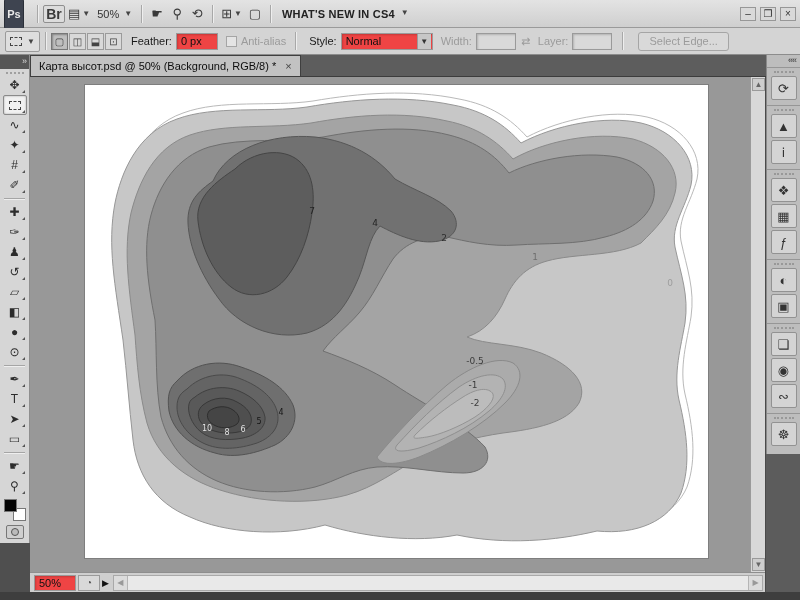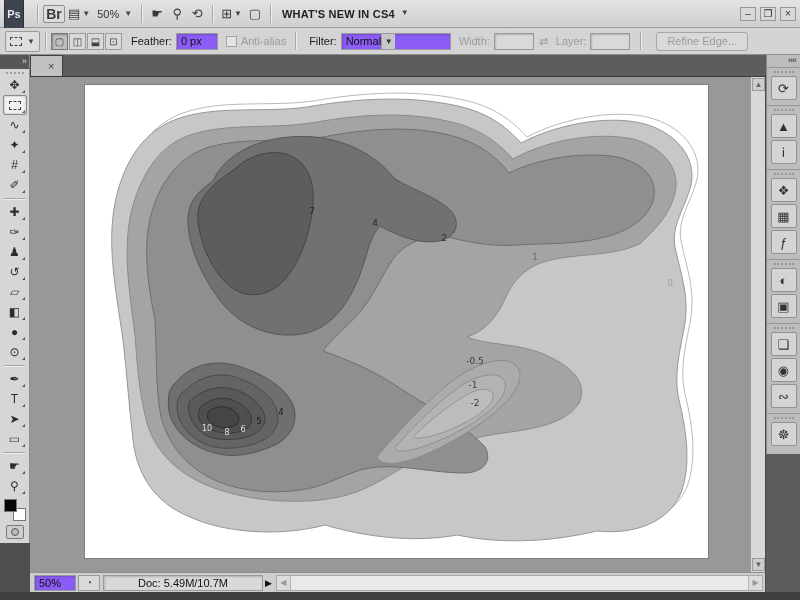--- a/index.html
+++ b/index.html
@@ -31,24 +31,24 @@
     background:#d4d4d4; border-bottom:1px solid #8c8c8c; display:flex; align-items:center;
     padding:0 5px; font-size:11px; }
   #tool-preset { display:flex; align-items:center; gap:3px; border:1px solid #9a9a9a;
     background:#dedede; height:21px; padding:0 4px; border-radius:2px; }
   .dash-box { width:12px; height:9px; border:1px dashed #444; }
   .mode-btn { width:17px; height:17px; border:1px solid #9b9b9b; background:#d9d9d9; margin-right:1px;
     display:flex; align-items:center; justify-content:center; font-size:10px; color:#444; }
   .mode-btn.pressed { background:#bfbfbf; border-color:#777; box-shadow:inset 1px 1px 2px rgba(0,0,0,.3); }
   .opt-label { margin:0 4px 0 8px; color:#1a1a1a; }
   .opt-label.disabled, .disabled { color:#9b9b9b; }
-  .inset-field { background:#8b5cf6; border:1px solid #9a9a9a; box-shadow:inset 1px 1px 2px rgba(0,0,0,.18);
+  .inset-field { background:#ef4444; border:1px solid #9a9a9a; box-shadow:inset 1px 1px 2px rgba(0,0,0,.18);
     height:17px; padding:1px 4px; font-size:11px; display:flex; align-items:center; }
   .inset-field.disabled { background:#d9d9d9; color:#999; }
-  #style-select { width:110px; }
+  #style-select { width:92px; justify-content:space-between; }
   #style-select .dd { width:14px; height:15px; margin-right:-3px; background:#c7c7c7; border-left:1px solid #9a9a9a;
     display:flex; align-items:center; justify-content:center; font-size:8px; color:#333; }
   .checkbox { width:11px; height:11px; border:1px solid #a5a5a5; background:#e4e4e4; margin-left:8px; }
   #refine-edge { border:1px solid #a5a5a5; background:#d9d9d9; color:#9b9b9b; border-radius:3px;
     height:19px; padding:0 10px; display:flex; align-items:center; margin-left:10px; }
 
   
   #tool-panel { position:absolute; left:0; top:55px; width:30px; height:537px; background:#4f4f4f; }
   #tool-panel-inner { background:#d6d6d6; border-right:1px solid #8e8e8e; padding-bottom:4px; }
   #tool-header { height:14px; background:#565656; color:#ddd; font-size:9px; text-align:right;
@@ -165,32 +165,32 @@
       <div class="mode-btn pressed">▢</div>
       <div class="mode-btn">◫</div>
       <div class="mode-btn">⬓</div>
       <div class="mode-btn">⊡</div>
     </div>
   <span class="opt-label">Feather:</span>
   <div class="inset-field" style="width:42px;">0 px</div>
   <div class="checkbox"></div>
   <span class="opt-label disabled" style="margin-left:4px;">Anti-alias</span>
   <div class="sep"></div>
-  <span class="opt-label">Filter:</span>
+  <span class="opt-label">Style:</span>
   <div class="inset-field" id="style-select">
     <span>Normal</span>
     <span class="dd">▼</span>
   </div>
   <span class="opt-label disabled">Width:</span>
   <div class="inset-field disabled" style="width:40px;"></div>
   <span class="ibtn disabled" style="font-size:11px;">⇄</span>
   <span class="opt-label disabled" style="margin-left:2px;">Layer:</span>
   <div class="inset-field disabled" style="width:40px;"></div>
   <div class="sep" style="margin-left:10px;"></div>
-  <div id="refine-edge">Refine Edge...</div>
+  <div id="refine-edge">Select Edge...</div>
 </div>
 
 <div id="tool-panel">
   <div id="tool-panel-inner">
     <div id="tool-header">»</div>
     <div id="tool-grip"></div>
     <div id="tools">
         <div class="tool">
           <span>✥</span>
           <span class="corner"></span>
@@ -280,20 +280,21 @@
       <div id="fg-swatch"></div>
     </div>
     <div id="quick-mask">
         <div class="c"></div>
       </div>
   </div>
 </div>
 
 <div id="tab-bar">
   <div id="doc-tab">
+    <span>Карта высот.psd @ 50% (Background, RGB/8) *</span>
     <span id="tab-close">×</span>
   </div>
 </div>
 
 <div id="canvas-area">
   <div id="page">
     <svg id="map-svg" width="623" height="473" viewBox="0 0 623 473">
 
       <path transform="translate(6,-6)" fill="none" stroke="#b9b9b9" stroke-width="1" d="M 38,255 C 30,200 22,160 30,118 C 36,88 52,48 92,34 C 130,20 180,28 222,22 C 268,14 320,10 368,20 C 400,26 420,40 436,58 C 470,40 520,30 556,38 C 590,46 612,72 606,100 C 600,124 586,140 590,162 C 596,190 604,210 600,238 C 596,262 588,288 594,315 C 602,348 606,380 596,408 C 584,436 552,450 512,446 C 470,456 420,460 372,450 C 330,458 280,452 240,440 C 195,452 140,448 105,432 C 70,418 52,390 48,355 C 44,320 42,290 38,255 Z"></path>
 
@@ -336,21 +337,20 @@
 </div>
 
 <div id="vscroll">
   <div class="sbtn" id="vup">▲</div>
   <div class="sbtn" id="vdown">▼</div>
 </div>
 
 <div id="status-bar">
   <div class="inset-field" id="status-zoom">50%</div>
   <div id="status-flyout">◔</div>
-  <div class="inset-field" id="doc-size">Doc: 5.49M/10.7M</div>
   <span id="doc-arrow">▶</span>
   <div id="hscroll">
     <div class="harrow" id="hleft">◀</div>
     <div class="harrow" id="hright">▶</div>
   </div>
 </div>
 
 <div id="right-dock">
   <div id="dock-inner">
     <div id="dock-header">««</div>

